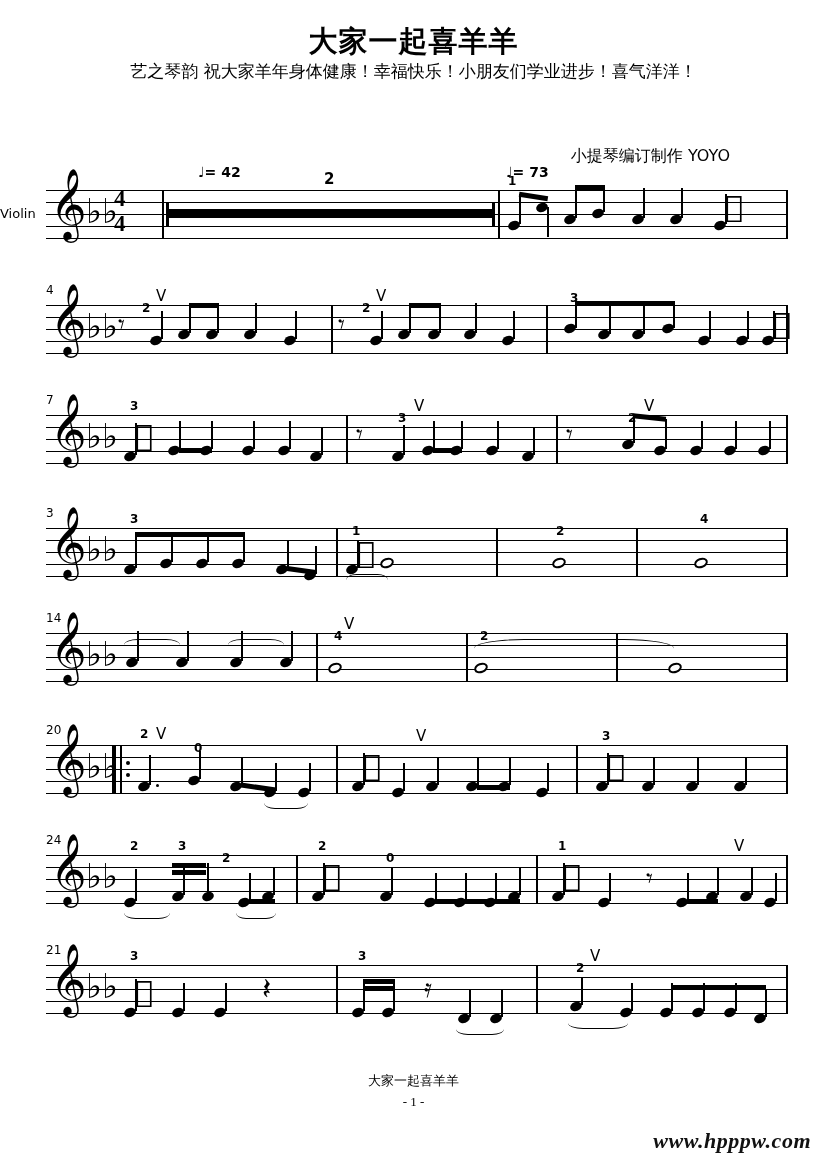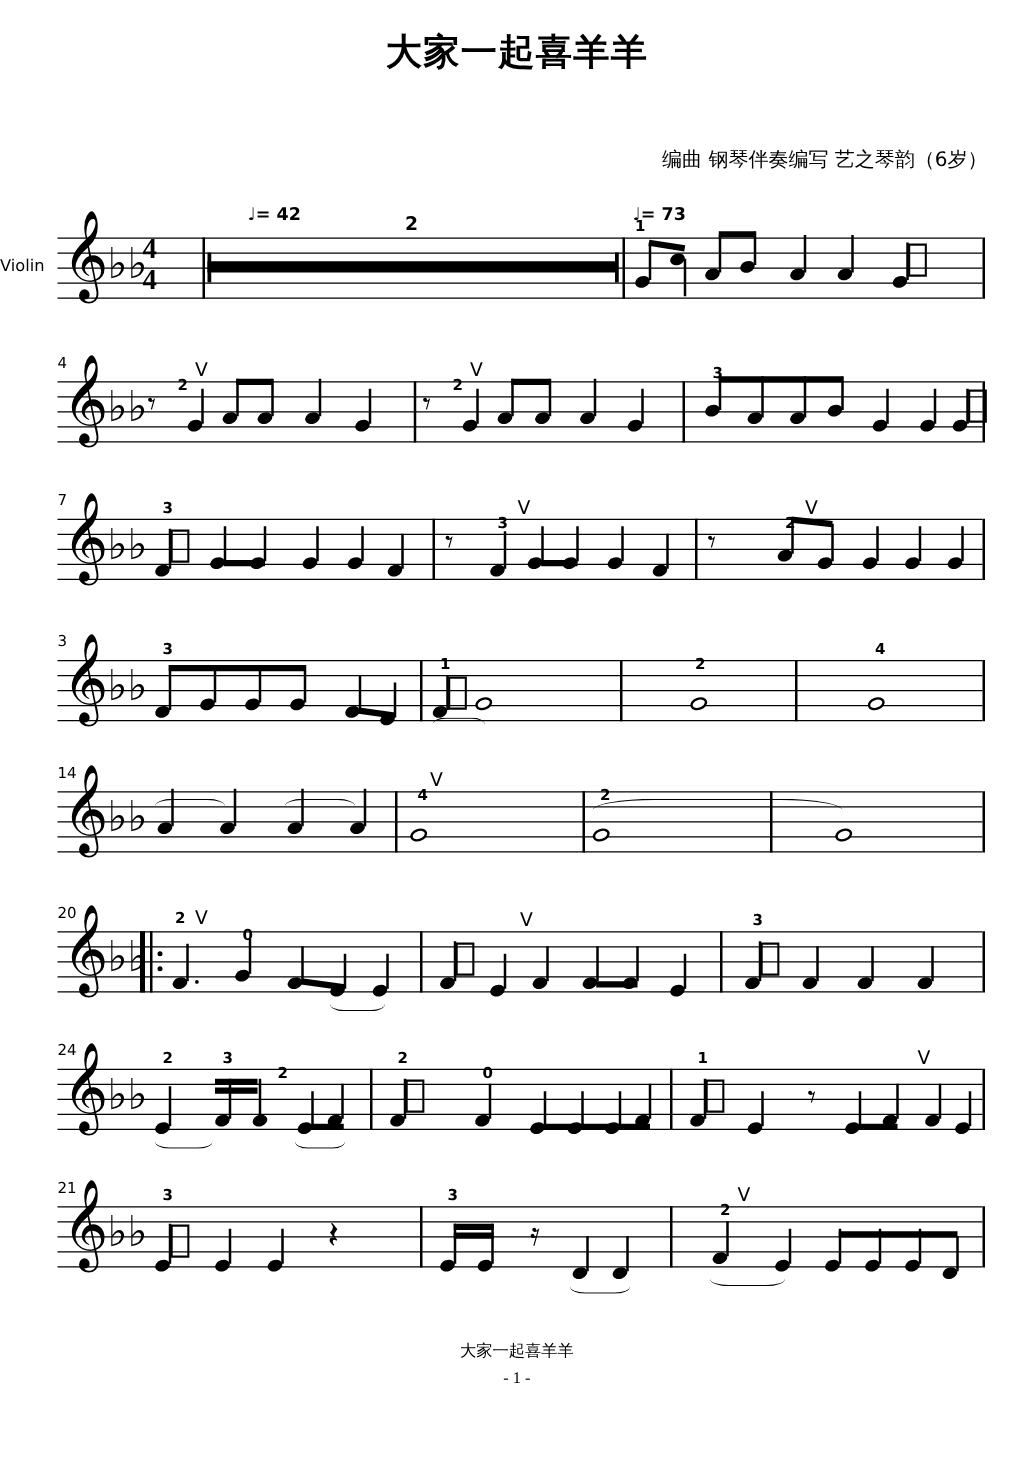--- a/index.html
+++ b/index.html
@@ -112,21 +112,22 @@
   .slur.down{border-top:none;border-bottom:1.6px solid #000;}
   .repeat-dots{position:absolute;}
   .repeat-dots span{position:absolute;width:4px;height:4px;border-radius:50%;background:#000;}
 </style>
 </head>
 <body>
 
 <div class="page">
 
   <div class="title">大家一起喜羊羊</div>
-  <div class="credit1">编曲 钢琴伴奏编写    艺之琴韵（6岁）</div>
+  <div class="subtitle">艺之琴韵  祝大家羊年身体健康！幸福快乐！小朋友们学业进步！喜气洋洋！</div>
+  <div class="credit2">小提琴编订制作  YOYO</div>
 
   <div class="system" style="top:190px;">
     <div class="staff">
       <div class="ln"></div>
         <div class="ln"></div>
         <div class="ln"></div>
         <div class="ln"></div>
         <div class="ln"></div>
     </div>
     <div class="instr" style="left:-46px;top:16px;">Violin</div>
@@ -593,14 +594,15 @@
     <div class="stem" style="left:657px;top:18px;height:28px;"></div>
     <div class="nh" style="left:678px;top:43px;"></div>
     <div class="stem" style="left:689px;top:18px;height:28px;"></div>
     <div class="nh" style="left:708px;top:49px;"></div>
     <div class="stem" style="left:719px;top:24px;height:28px;"></div>
     <div class="beam" style="left:625px;top:20px;width:95px;"></div>
   </div>
 
   <div class="foot-title">大家一起喜羊羊</div>
   <div class="foot-page">- 1 -</div>
+  <div class="watermark">www.hpppw.com</div>
 
 </div>
 
 </body></html>

